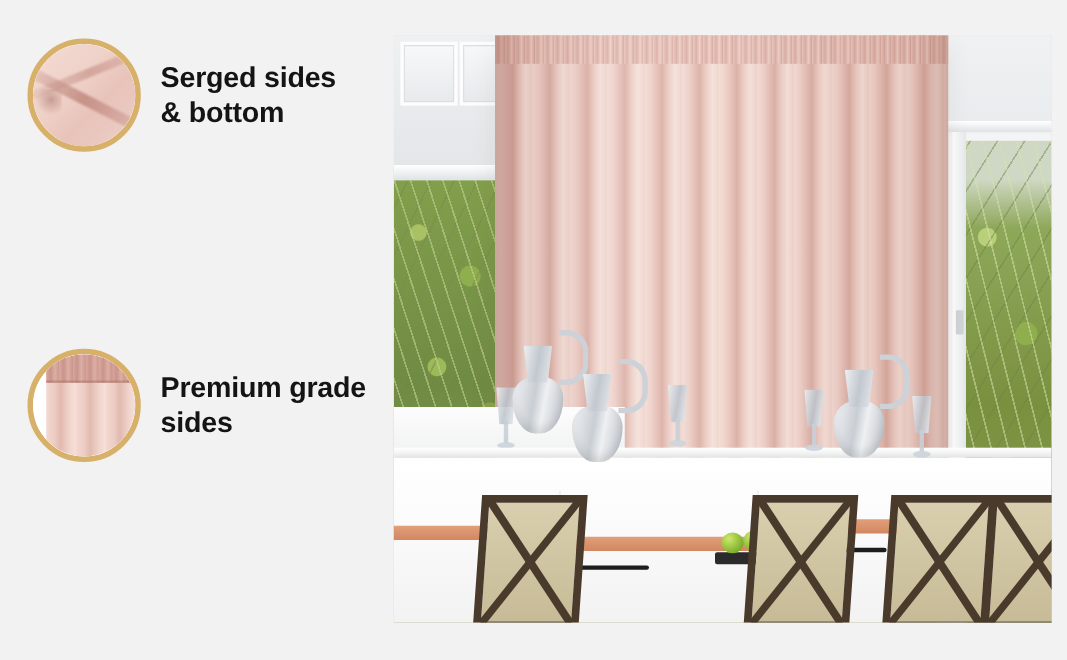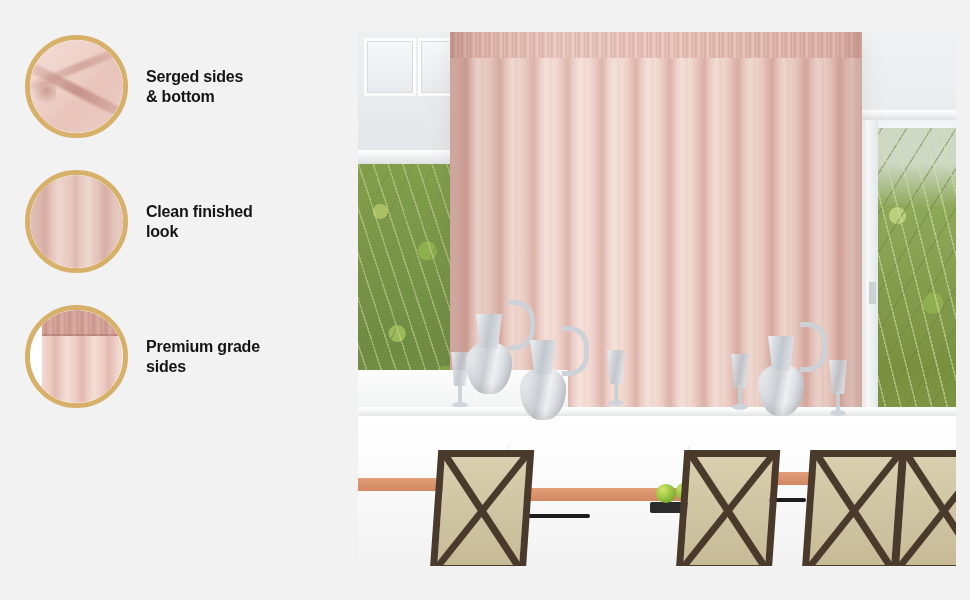--- a/index.html
+++ b/index.html
@@ -8,21 +8,21 @@
     background:#f2f2f2;
     font-family:"Liberation Sans", sans-serif;
   }
   .page{position:relative;width:970px;height:600px;background:#f2f2f2;}
 
   
   .features{position:absolute;left:0;top:0;width:340px;height:600px;}
   .feature{position:absolute;left:25px;display:flex;align-items:center;gap:18px;}
   .feature.f1{top:35px;}
   .feature.f2{top:170px;}
-  .feature.f3{top:305px;}
+  .feature.f3{top:317px;}
   .feature.f4{top:442px;}
 
   .badge{
     position:relative;width:103px;height:103px;flex:0 0 103px;
     border-radius:50%;
     border:5px solid #d7b069;
     background:#ffffff;
     overflow:hidden;
     box-sizing:border-box;
   }
@@ -85,21 +85,21 @@
       #111 0px,#111 9.5px,#fff 9.5px,#fff 19px);}
   .flag-canton{position:absolute;left:0;top:0;width:52%;height:52%;background:#111;}
   .flag-stars{position:absolute;left:0;top:0;width:52%;height:52%;
     background-image:
       radial-gradient(circle,#fff 1.6px,transparent 1.9px),
       radial-gradient(circle,#fff 1.6px,transparent 1.9px);
     background-size:11px 9px,11px 9px;
     background-position:1px 2px,6.5px 6.5px;}
 
   .feat-text{
-    font-size:16px;font-weight:700;line-height:1.22;
+    font-size:26px;font-weight:700;line-height:1.22;
     color:#141414;letter-spacing:-.2px;max-width:200px;
   }
 
   
   .photo{
     position:absolute;left:358px;top:32px;width:598px;height:534px;
     overflow:hidden;background:#e9e4df;
   }
   
   .scene-bg{position:absolute;inset:0;
@@ -257,31 +257,20 @@
             <div class="fab1-corner"></div>
           </div>
         </div>
       </div>
       <div class="feat-text">
         <div>Serged sides</div>
         <div>&amp; bottom</div>
       </div>
     </div>
 
-    <div class="feature f2">
-      <div class="badge">
-        <div class="badge-inner">
-          <div class="fab2"></div>
-        </div>
-      </div>
-      <div class="feat-text">
-        <div>Clean finished</div>
-        <div>look</div>
-      </div>
-    </div>
 
     <div class="feature f3">
       <div class="badge">
         <div class="badge-inner">
           <div class="fab3">
             <div class="fab3-panel"></div>
             <div class="fab3-head"></div>
           </div>
         </div>
       </div>

